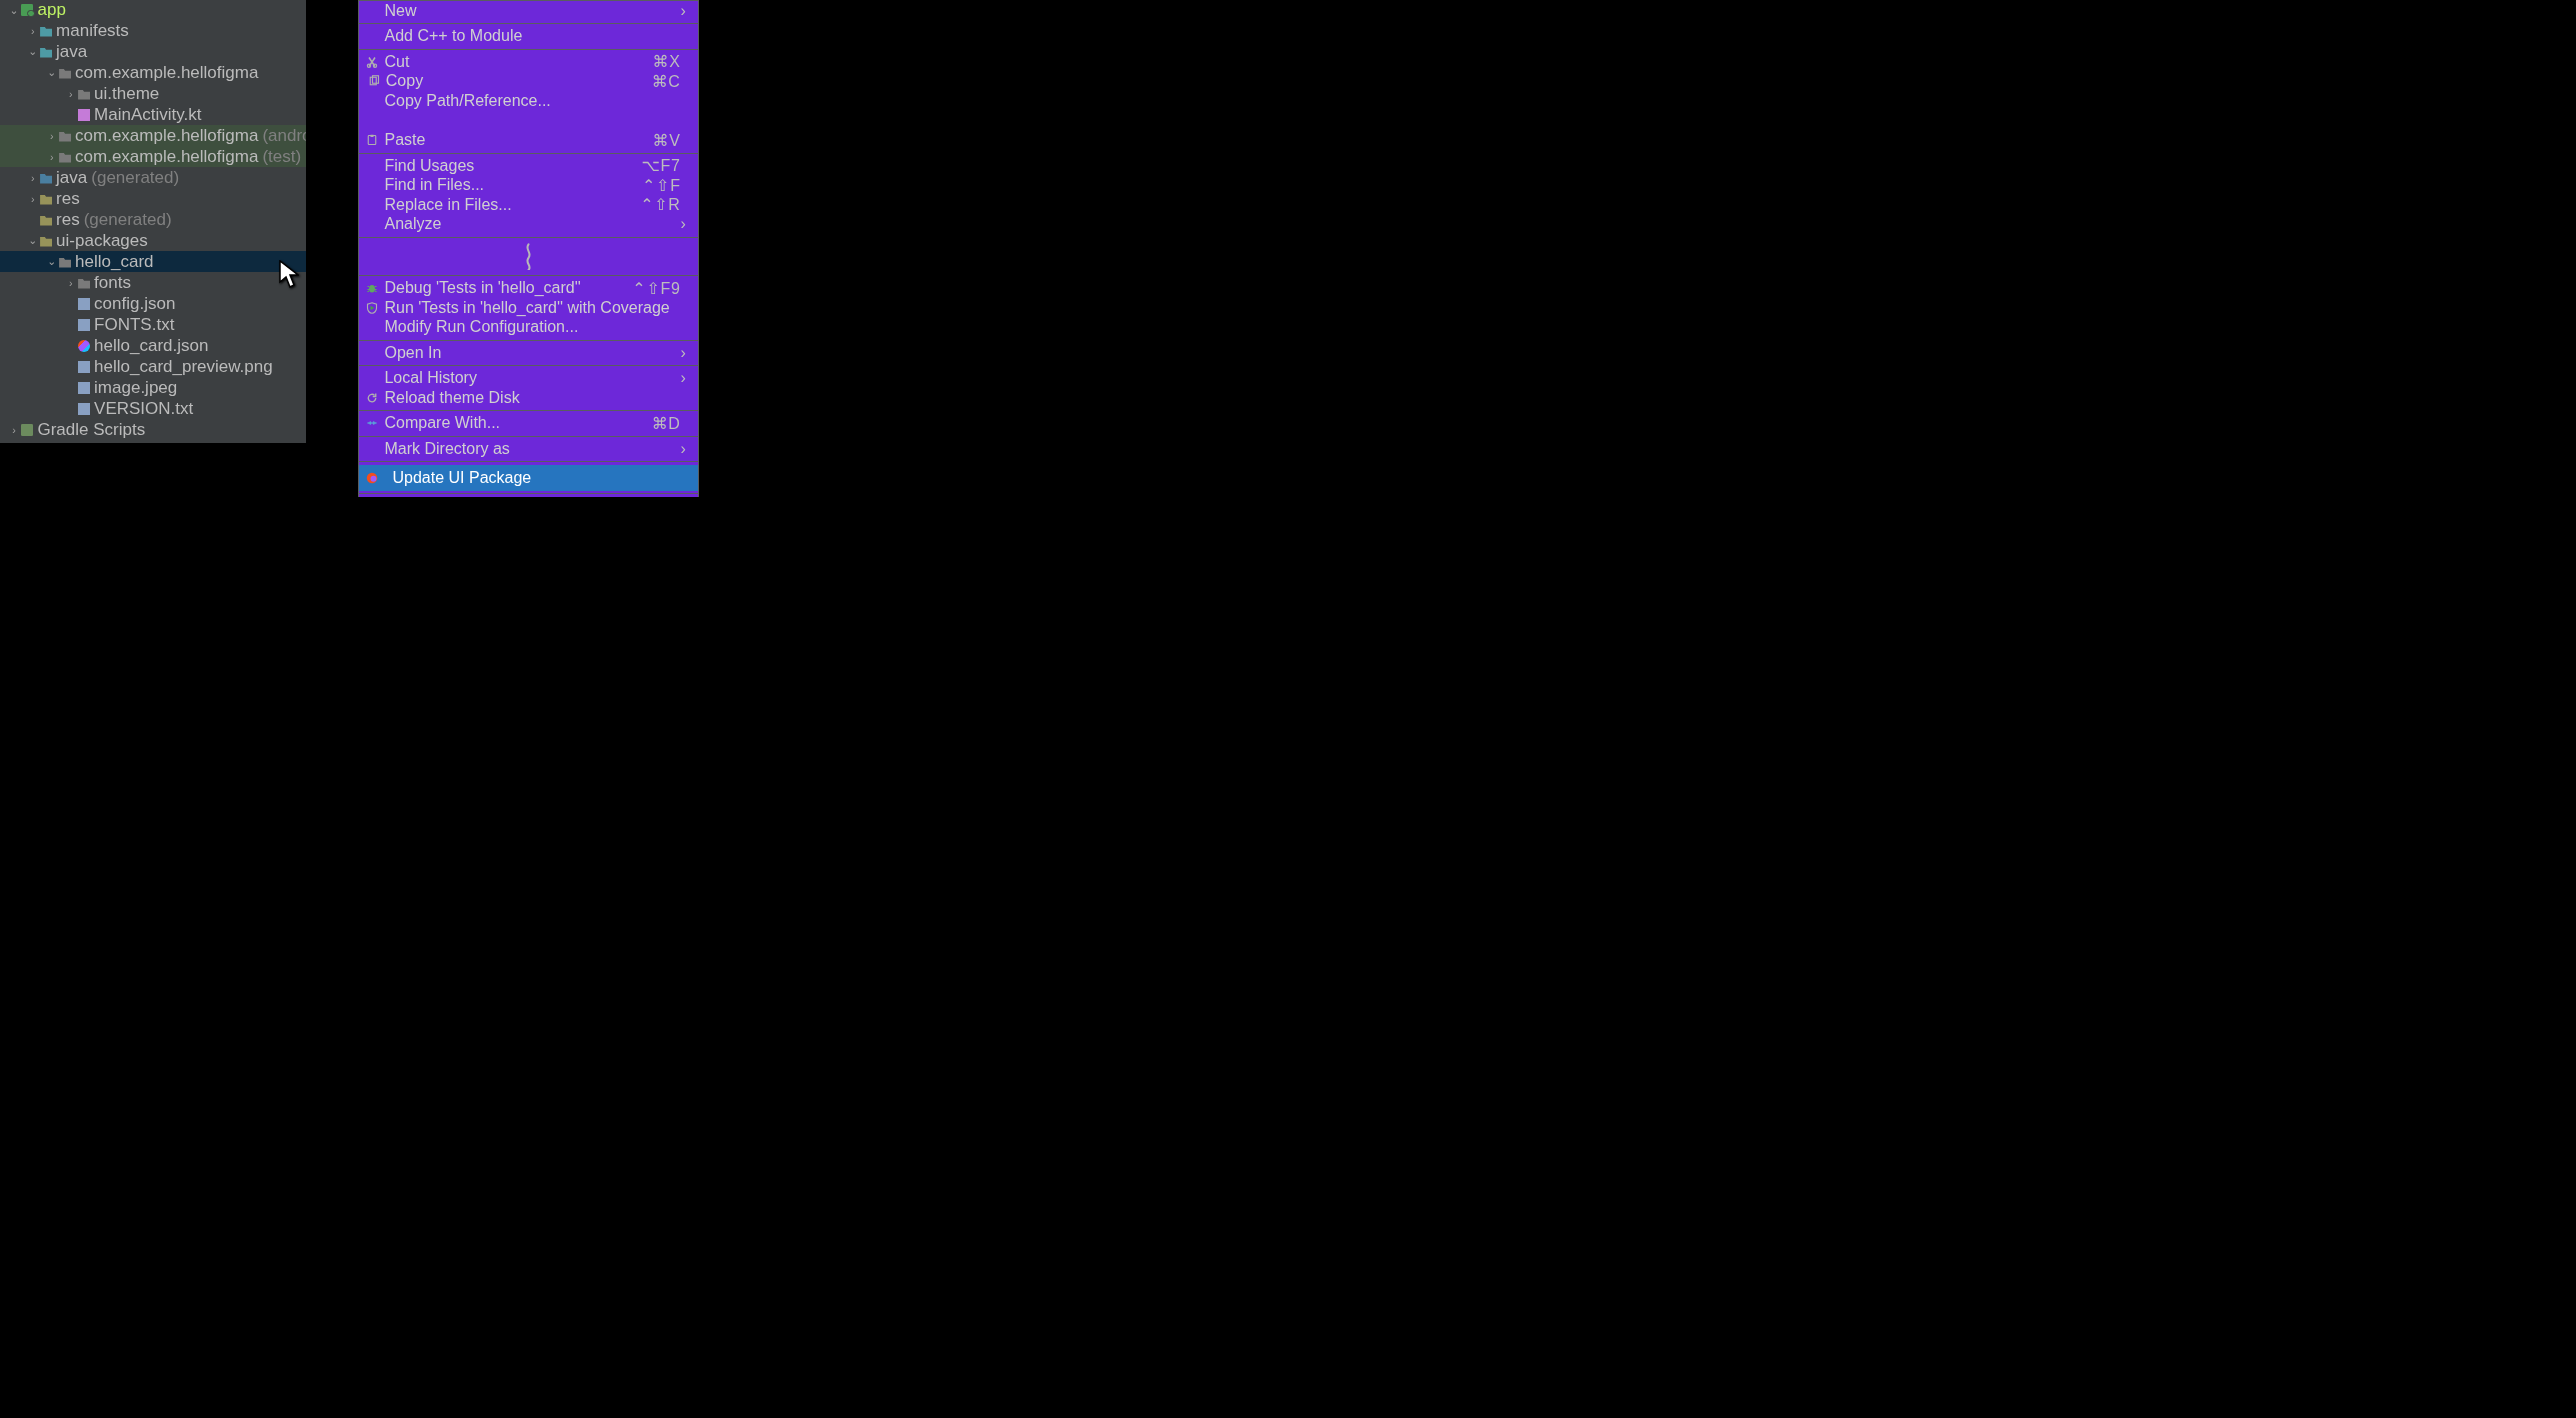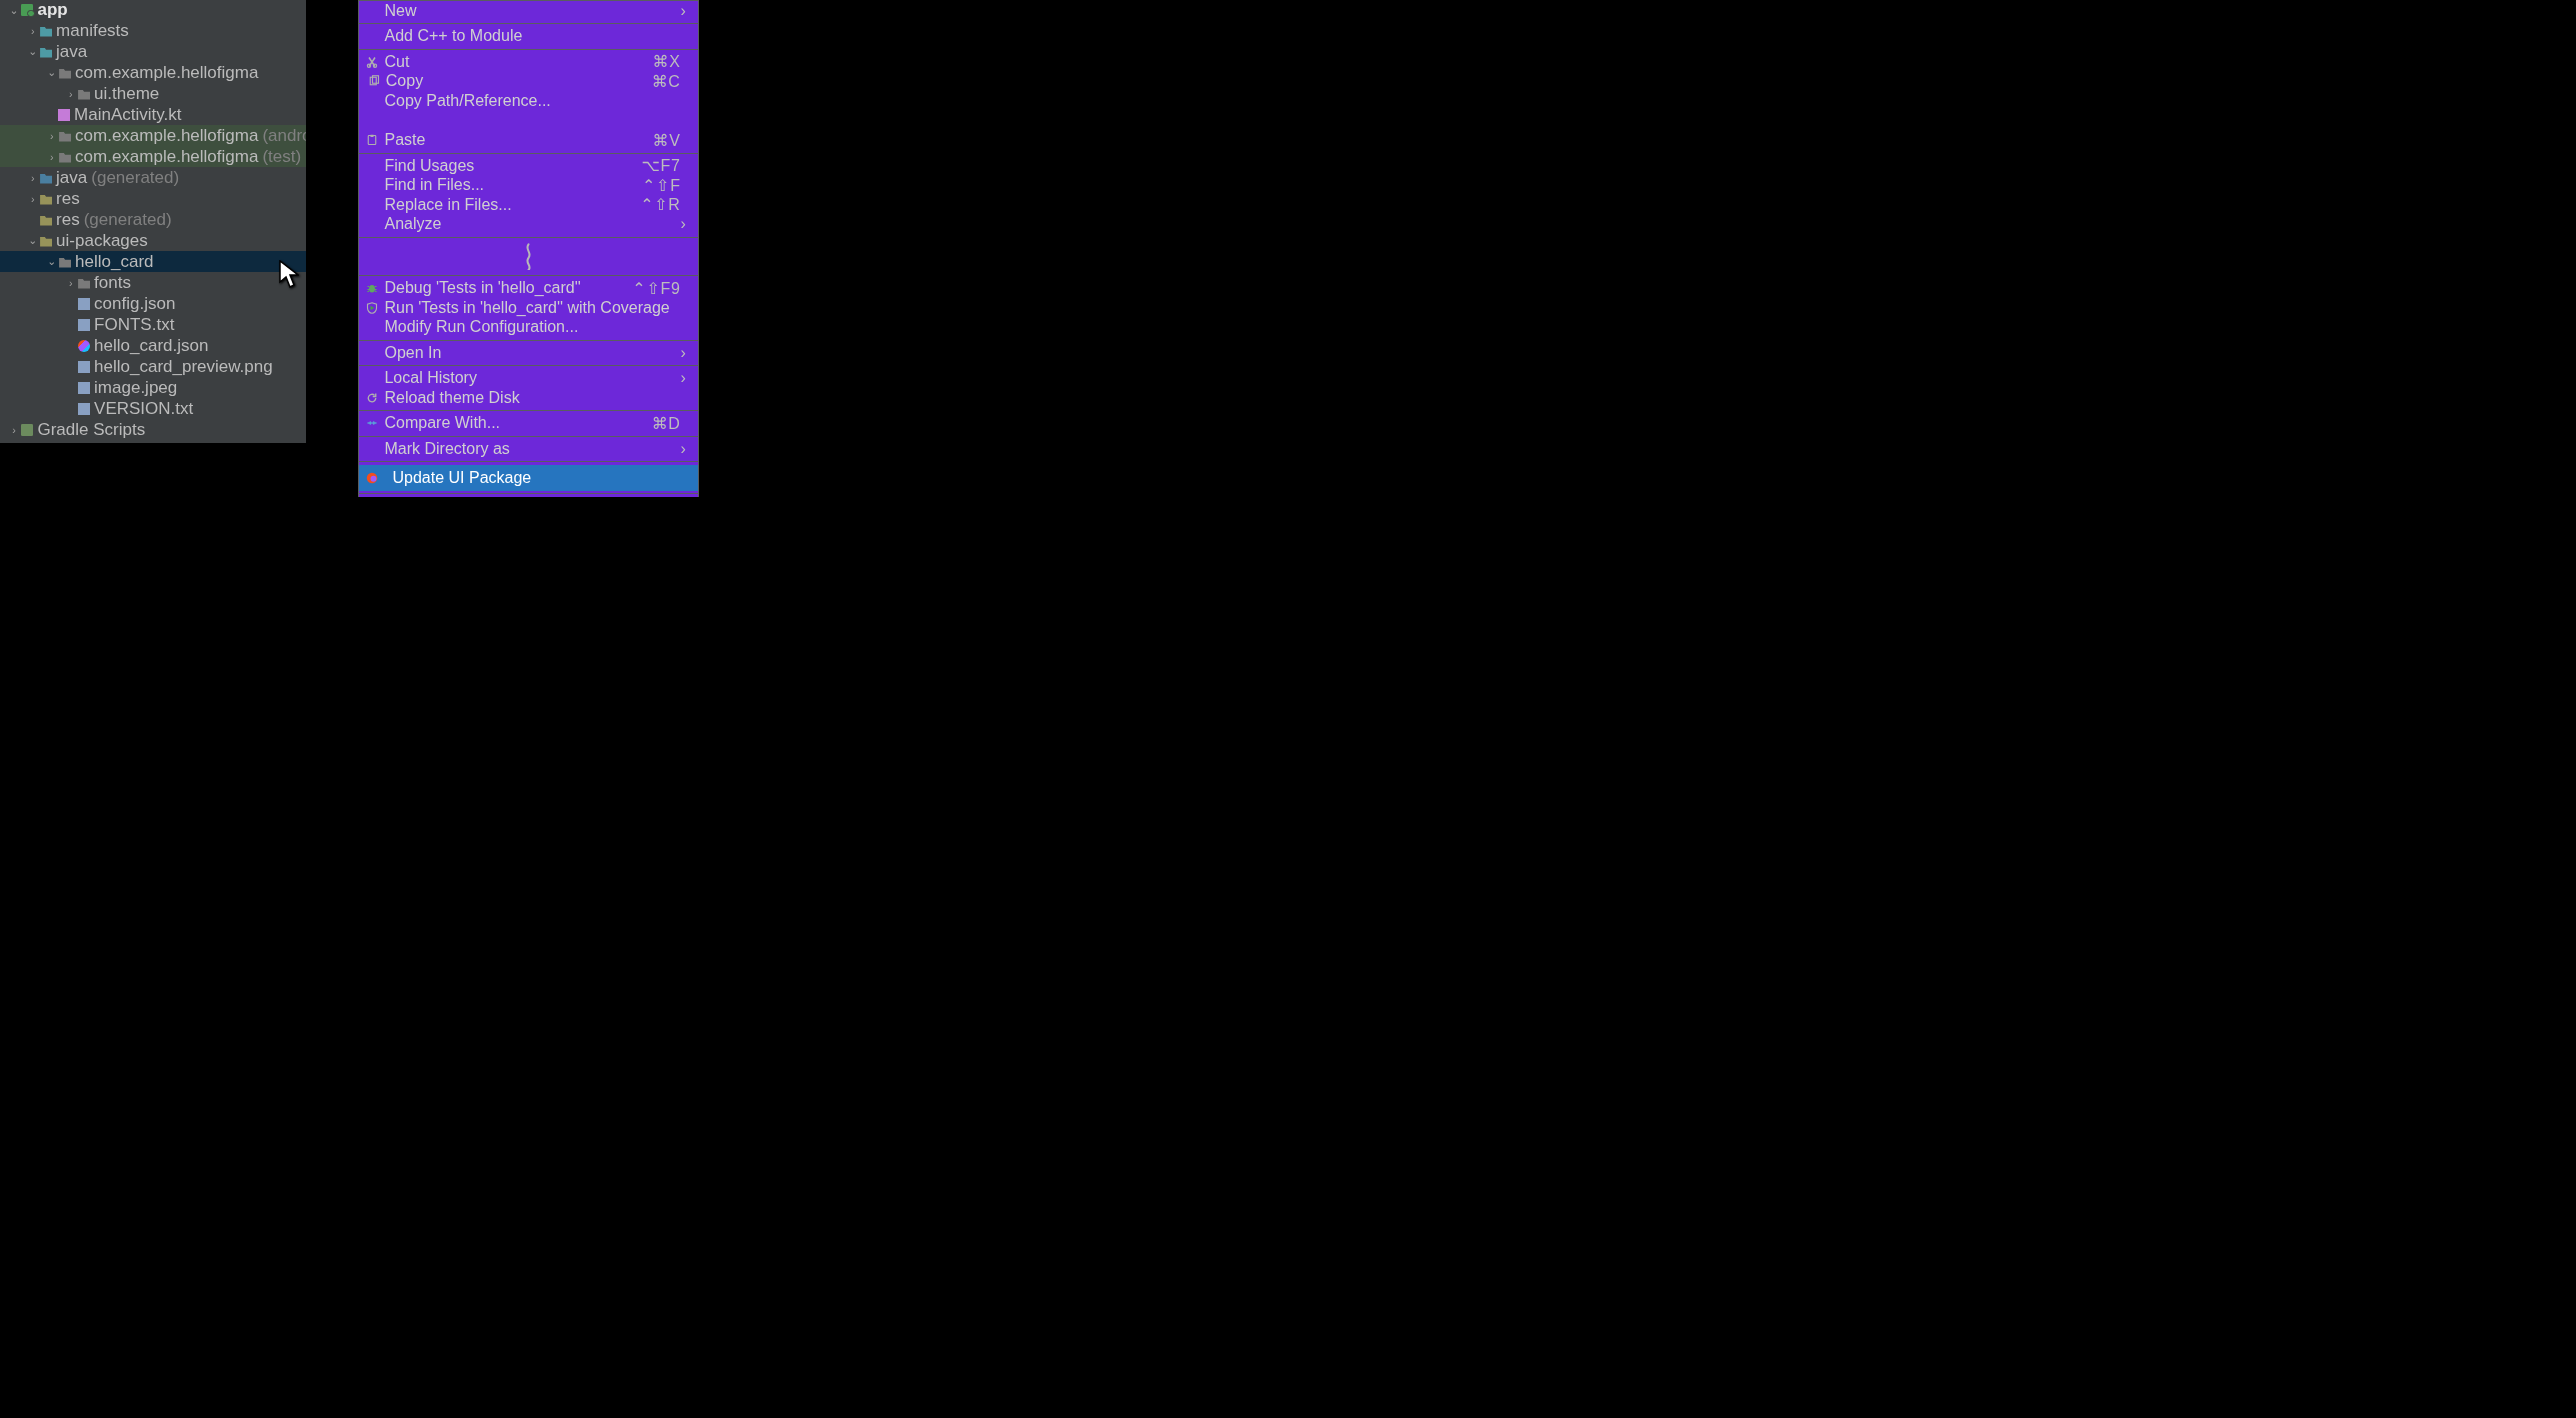--- a/index.html
+++ b/index.html
@@ -28,21 +28,21 @@
     background: #3c3f41;
     overflow: hidden;
   }
   .tree-row {
     height: 21px;
     display: flex;
     align-items: center;
     white-space: nowrap;
   }
   .tree-row.topline { height: 20px; }
-  .tree-row.bold .label { font-weight: 700; color: #e5e5e5; }
+  .tree-row.bold .label { font-weight: 400; color: #bef264; }
   .tree-row.selected { background: #0d293e; }
   .tree-row.greenish { background: #3e4f3e; }
   .arrow {
     width: 9.4px;
     text-align: center;
     font-size: 10.7px;
     color: #a0a0a0;
     flex: 0 0 auto;
   }
   .arrow.hidden { visibility: hidden; }
@@ -153,21 +153,21 @@
       <div class="tree-row" style="padding-left: 47px;">
         <span class="arrow">⌄</span>
         <span class="ticon folder-gray"></span>
         <span class="label">com.example.hellofigma</span>
       </div>
       <div class="tree-row" style="padding-left: 66px;">
         <span class="arrow">›</span>
         <span class="ticon folder-gray"></span>
         <span class="label">ui.theme</span>
       </div>
-      <div class="tree-row" style="padding-left: 46px; text-align: right;">
+      <div class="tree-row" style="padding-left: 66px; text-align: right;">
         <span class="arrow hidden"></span>
         <span class="ticon file-kt"></span>
         <span class="label">MainActivity.kt</span>
       </div>
       <div class="tree-row greenish" style="padding-left: 47px;">
         <span class="arrow">›</span>
         <span class="ticon folder-gray"></span>
         <span class="label">com.example.hellofigma</span>
         <span class="suffix">(androidTest)</span>
       </div>

